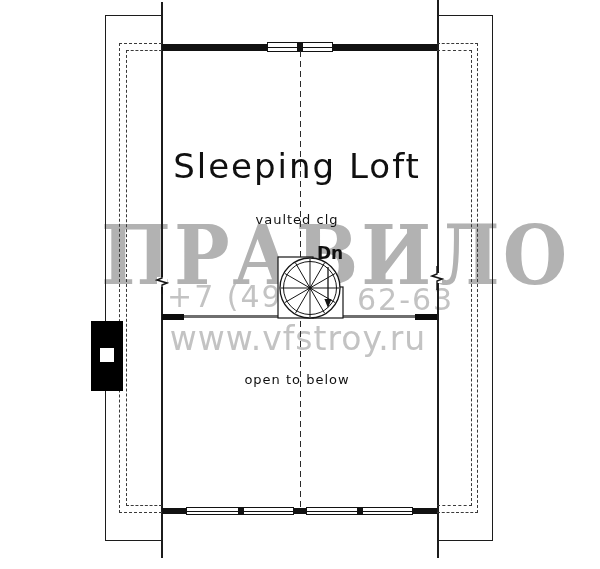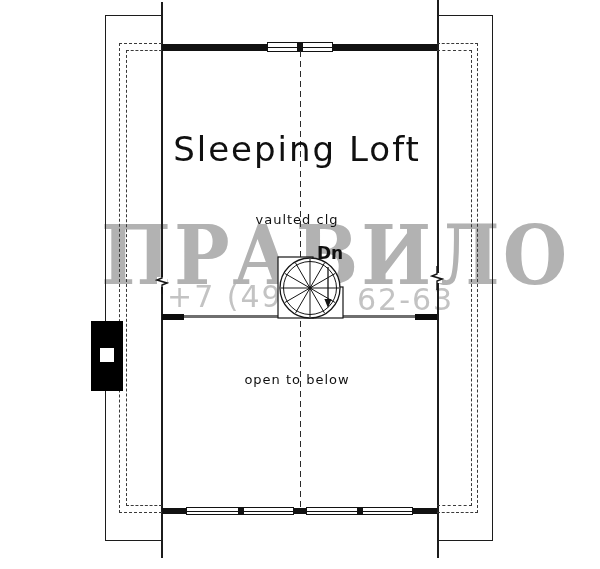--- a/index.html
+++ b/index.html
@@ -39,20 +39,21 @@
   .z2{z-index:2;} .z3{z-index:3;}
 </style>
 </head>
 <body>
 
 <div id="plan-canvas">
 
   <div class="abs wm-brand" style="left:101px;top:213px;">ПРАВИЛО</div>
   <div class="abs wm wm-phone" style="left:167px;top:279px;">+7 (495)</div>
   <div class="abs wm wm-phone" style="left:357px;top:282px;text-align:center;">62-63</div>
+  <div class="abs wm wm-site" style="left:298px;top:319px;">www.vfstroy.ru</div>
 
   <div class="abs outline z2" style="left:105px;top:15px;width:57px;height:526px;"></div>
   <div class="abs outline z2" style="left:437px;top:15px;width:56px;height:526px;"></div>
 
   <div class="abs wall-line z2" style="left:161px;top:2px;width:1.5px;height:556px;"></div>
   <div class="abs wall-line z2" style="left:437px;top:0px;width:1.5px;height:558px;"></div>
 
   <div class="abs dash3 z2" style="left:119px;top:43px;width:43px;height:470px;border-left-width:1px;border-top-width:1px;border-bottom-width:1px;"></div>
   <div class="abs dash3 z2" style="left:126px;top:50px;width:36px;height:456px;border-left-width:1px;border-top-width:1px;border-bottom-width:1px;"></div>
   <div class="abs dash3 z2" style="left:437px;top:43px;width:41px;height:470px;border-right-width:1px;border-top-width:1px;border-bottom-width:1px;"></div>
@@ -120,18 +121,18 @@
       <line x1="34" y1="38" x2="8.9" y2="23.5"></line>
       <line x1="34" y1="38" x2="19.5" y2="12.9"></line>
     </g>
     <circle cx="34" cy="38" r="1.8" fill="#141414"></circle>
     <g>
       <line x1="52" y1="17" x2="52" y2="50" stroke="#141414" stroke-width="1.3"></line>
       <polygon points="48.4,49 55.6,49 52,58" fill="#141414"></polygon>
     </g>
   </svg>
 
-  <div class="abs ptxt t-title center-x" style="left:297px;top:129px;">Sleeping Loft</div>
+  <div class="abs ptxt t-title center-x" style="left:297px;top:146px;">Sleeping Loft</div>
   <div class="abs ptxt t-small center-x" style="left:297px;top:212px;">vaulted clg</div>
   <div class="abs ptxt t-dn" style="left:317px;top:243px;">Dn</div>
   <div class="abs ptxt t-small center-x" style="left:297px;top:372px;text-align:right;">open to below</div>
 
 </div>
 
 </body></html>

